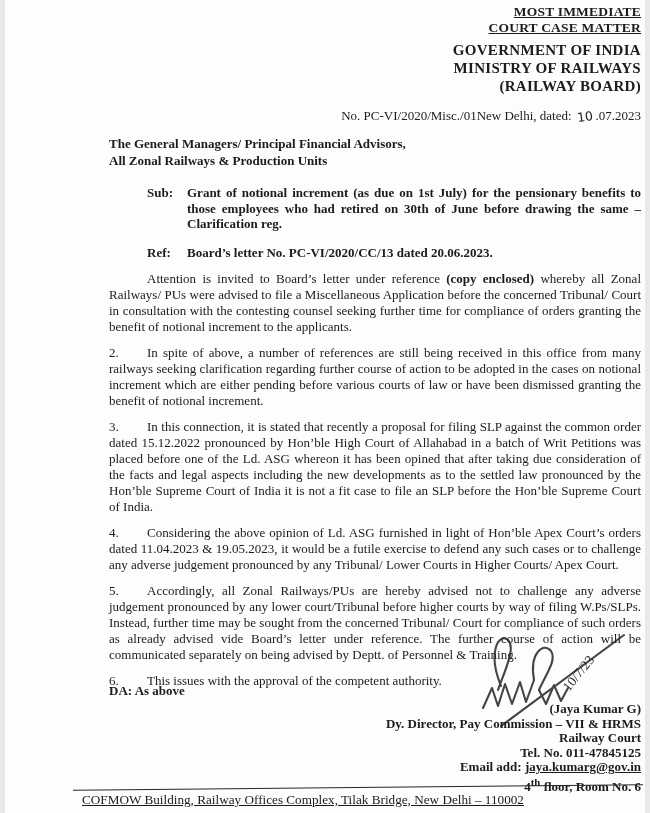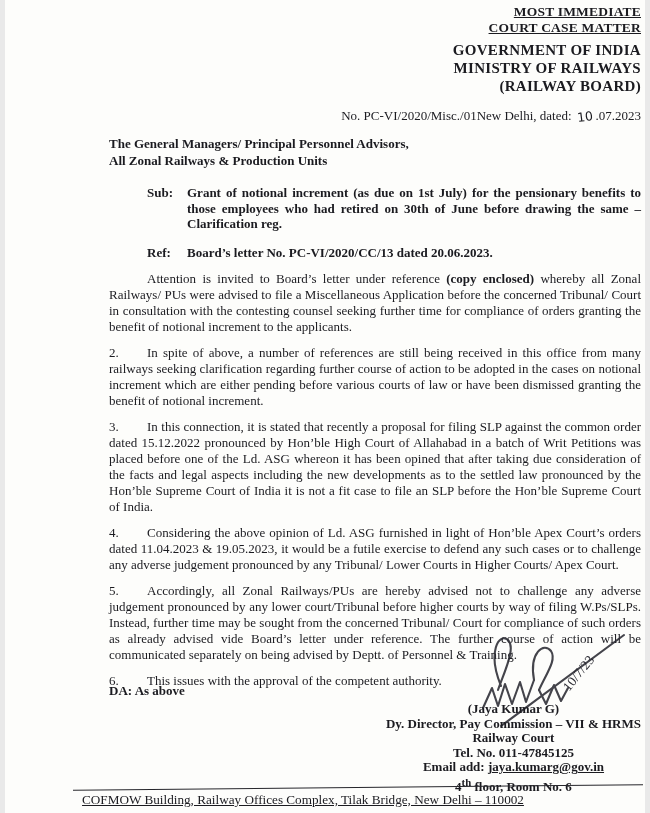--- a/index.html
+++ b/index.html
@@ -70,21 +70,21 @@
   .da{
     position:absolute;left:104px;top:683px;
     font-weight:bold;
   }
   .sig-art{
     position:absolute;top:628px;right:6px;
     width:168px;height:102px;
   }
   .sig-lines{
     position:absolute;top:702px;right:4px;
-    text-align:center;
+    text-align:right;
     font-weight:bold;
     font-size:13px;
     line-height:14.6px;
     white-space:nowrap;
   }
   .sig-lines .u{text-decoration:underline;}
   .footer-rule{
     position:absolute;left:68px;right:2px;bottom:25px;
     border-top:1.6px solid #26262b;
     transform:rotate(-0.55deg);
@@ -114,21 +114,21 @@
   </div>
 
   <div class="meta-row">
     <span>No. PC-VI/2020/Misc./01</span>
     <span>
       <span>New Delhi, dated:</span><span class="hand">10</span><span>.07.2023</span>
     </span>
   </div>
 
   <div class="addressee">
-    <div>The General Managers/ Principal Personnel Advisors,</div>
+    <div>The General Managers/ Principal Financial Advisors,</div>
     <div>All Zonal Railways &amp; Production Units</div>
   </div>
 
   <div class="lblrow sub-row">
     <span class="lbl">Sub:</span>
     <div class="txt">Grant of notional increment (as due on 1st July) for the pensionary benefits to those employees who had retired on 30th of June before drawing the same – Clarification reg.</div>
   </div>
 
   <div class="lblrow ref-row">
     <span class="lbl">Ref:</span>

